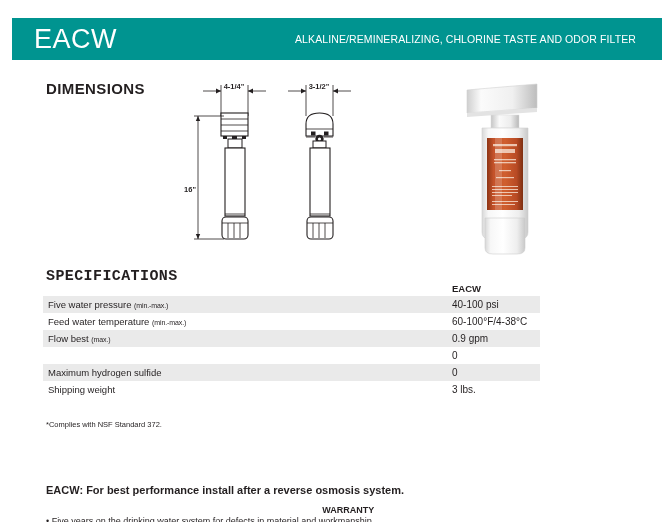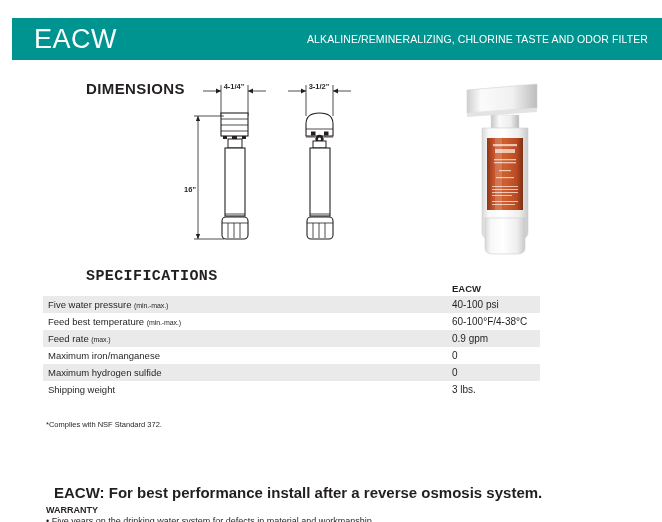--- a/index.html
+++ b/index.html
@@ -30,37 +30,36 @@
     left: 22px;
     top: 4px;
     font-size: 27px;
     font-weight: 400;
     letter-spacing: 0.5px;
     color: #ffffff;
     line-height: 34px;
   }
   .header-subtitle {
     position: absolute;
-    right: 14px;
+    right: 26px;
     top: 15px;
     font-size: 10.5px;
     font-weight: 400;
     letter-spacing: 0.1px;
     color: #ffffff;
     white-space: nowrap;
   }
 
   
   .section-heading {
     position: absolute;
     font-size: 15px;
     font-weight: bold;
     letter-spacing: 0.4px;
     color: #231f20;
-    margin-left: 40px;
   }
   .heading-dimensions { left: 46px; top: 80px; }
   .heading-specifications { left: 46px; top: 268px; font-family: Liberation Mono, monospace; }
 
   
   .drawing {
     position: absolute;
     left: 178px;
     top: 76px;
     width: 196px;
@@ -132,37 +131,37 @@
     position: absolute;
     left: 46px;
     top: 420px;
     font-size: 7.5px;
     color: #231f20;
   }
   .install-note {
     position: absolute;
     left: 46px;
     top: 484px;
-    font-size: 15px;
+    font-size: 11px;
     font-weight: bold;
     color: #231f20;
-    margin-left: 8px;
   }
   .warranty {
     position: absolute;
     left: 46px;
     top: 505px;
     font-size: 9px;
     color: #231f20;
   }
   .warranty-title {
     font-weight: bold;
     font-size: 9px;
     display: block;
     margin-bottom: 1px;
+    text-align: right;
   }
   .warranty-item {
     display: block;
     line-height: 11.5px;
     white-space: nowrap;
   }
 </style>
 </head>
 <body>
 
@@ -315,31 +314,30 @@
 <div class="spec-table">
   <div class="spec-col-header">EACW</div>
   <div class="spec-rows">
 
     <div class="spec-row alt">
       <span class="spec-label"><span>Five water pressure</span> <span class="qual">(min.-max.)</span></span>
       <span class="spec-value">40-100 psi</span>
     </div>
 
     <div class="spec-row">
-      <span class="spec-label"><span>Feed best temperature</span> <span class="qual">(min.-max.)</span></span>
+      <span class="spec-label"><span>Feed water temperature</span> <span class="qual">(min.-max.)</span></span>
       <span class="spec-value">60-100°F/4-38°C</span>
     </div>
 
     <div class="spec-row alt">
-      <span class="spec-label"><span>Feed rate</span> <span class="qual">(max.)</span></span>
+      <span class="spec-label"><span>Flow best</span> <span class="qual">(max.)</span></span>
       <span class="spec-value">0.9 gpm</span>
     </div>
 
     <div class="spec-row">
-      <span class="spec-label"><span>Maximum iron/manganese</span> <span class="qual"></span></span>
       <span class="spec-value">0</span>
     </div>
 
     <div class="spec-row alt">
       <span class="spec-label"><span>Maximum hydrogen sulfide</span> <span class="qual"></span></span>
       <span class="spec-value">0</span>
     </div>
 
     <div class="spec-row">
       <span class="spec-label"><span>Shipping weight</span> <span class="qual"></span></span>

